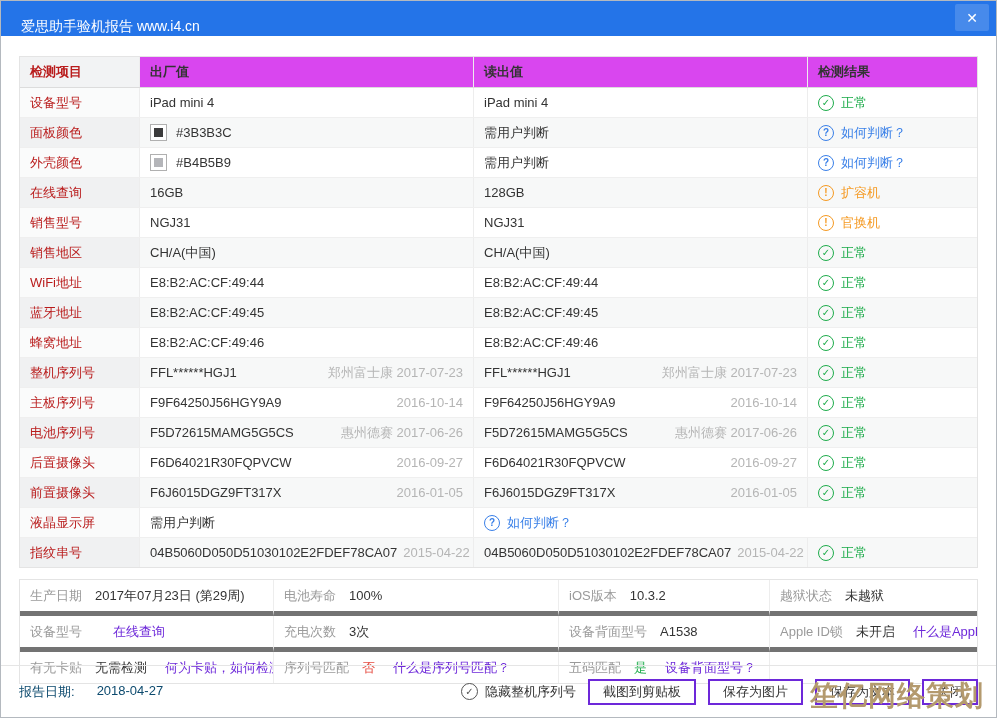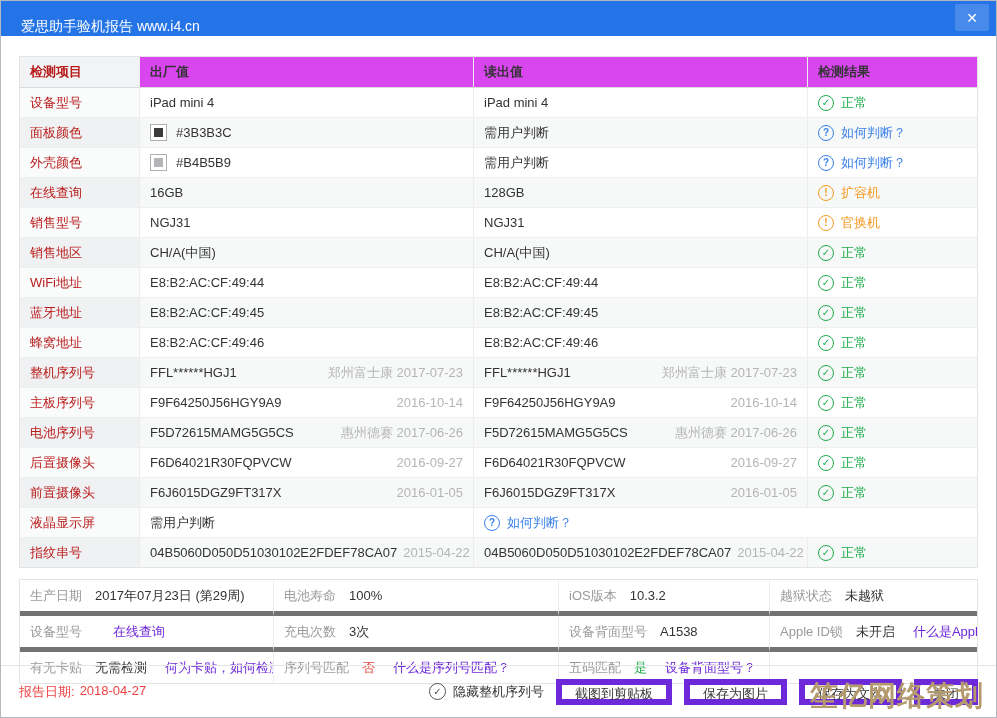--- a/index.html
+++ b/index.html
@@ -53,25 +53,25 @@
   .ilabel{color:#9a9a9a;margin-right:13px;}
   .ivalue{color:#333;font-weight:normal;text-align:center;}
   .ivalue.red{color:#e64c41;}
   .ivalue.green{color:#1eac4b;}
   .ilink{color:#6d28d9;margin-left:18px;cursor:pointer;}
 
   
   .footer{position:absolute;left:0;right:0;bottom:0;height:52px;
     border-top:1px solid #e5e5e5;display:flex;align-items:center;
     padding:0 18px;box-sizing:border-box;}
-  .reportdate{color:#ef4444;font-size:13px;display:flex;gap:5px;}
+  .reportdate{color:#0c4a6e;font-size:13px;display:flex;gap:22px;}
   .fright{margin-left:auto;display:flex;align-items:center;gap:12px;}
   .hideserial{display:flex;align-items:center;gap:7px;color:#333;font-size:13px;cursor:pointer;}
   .hideserial .ricon{color:#555;width:15px;height:15px;}
-  .fbtn{height:26px;background:#fff;border:6px solid #6d28d9;color:#333;
+  .fbtn{height:26px;background:#fff;border:2px solid #6d28d9;color:#333;
     font-size:13px;padding:0 13px;cursor:pointer;
     font-family:"Liberation Sans","DejaVu Sans",sans-serif;}
   .watermark{position:absolute;right:12px;bottom:2px;font-size:28px;font-weight:bold;
     color:#b49a6e;letter-spacing:1px;pointer-events:none;z-index:5;}
 </style>
 </head>
 <body>
 
 <div class="window">
 

